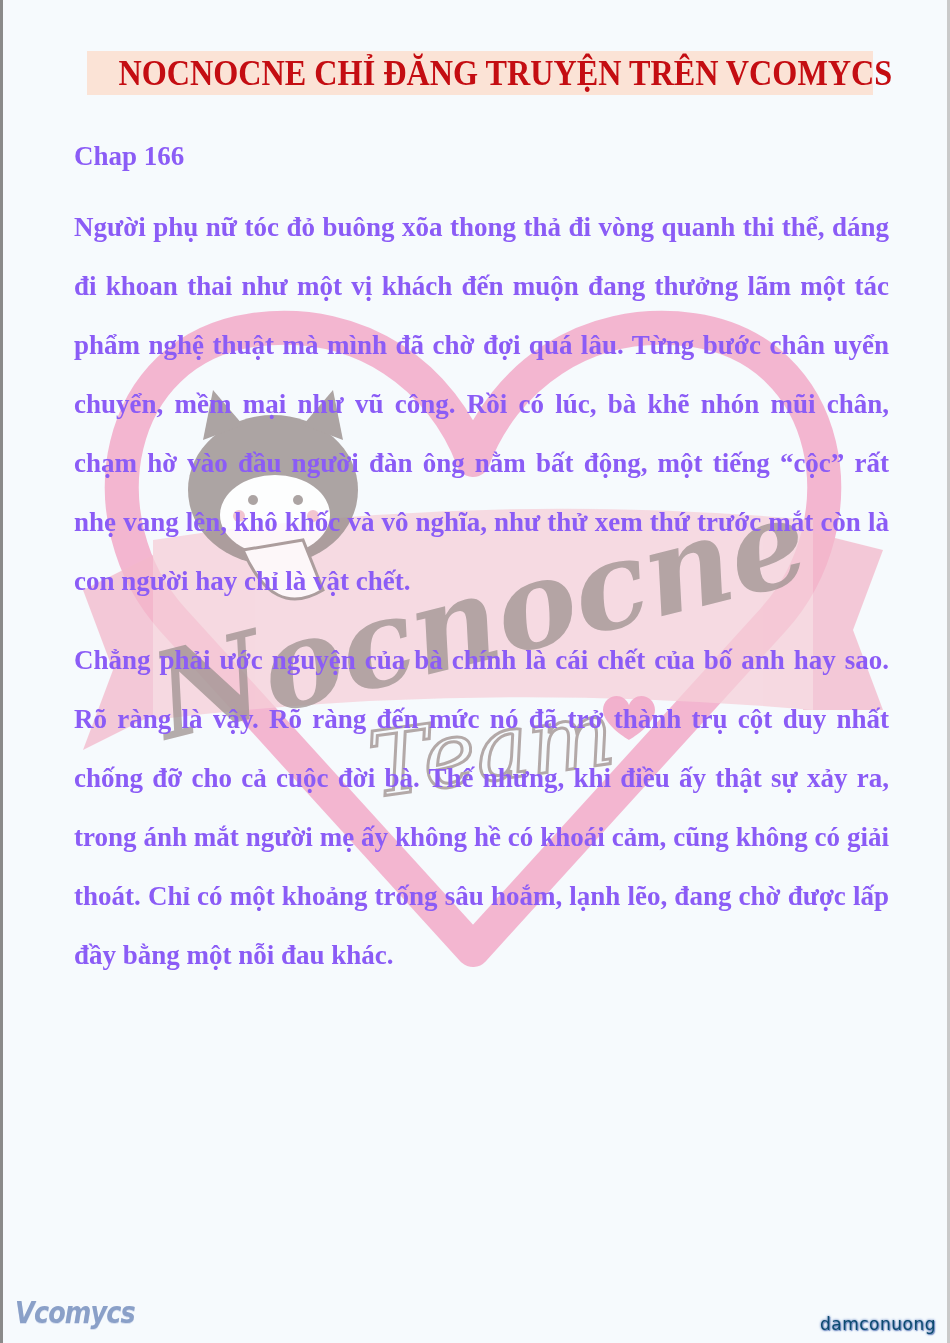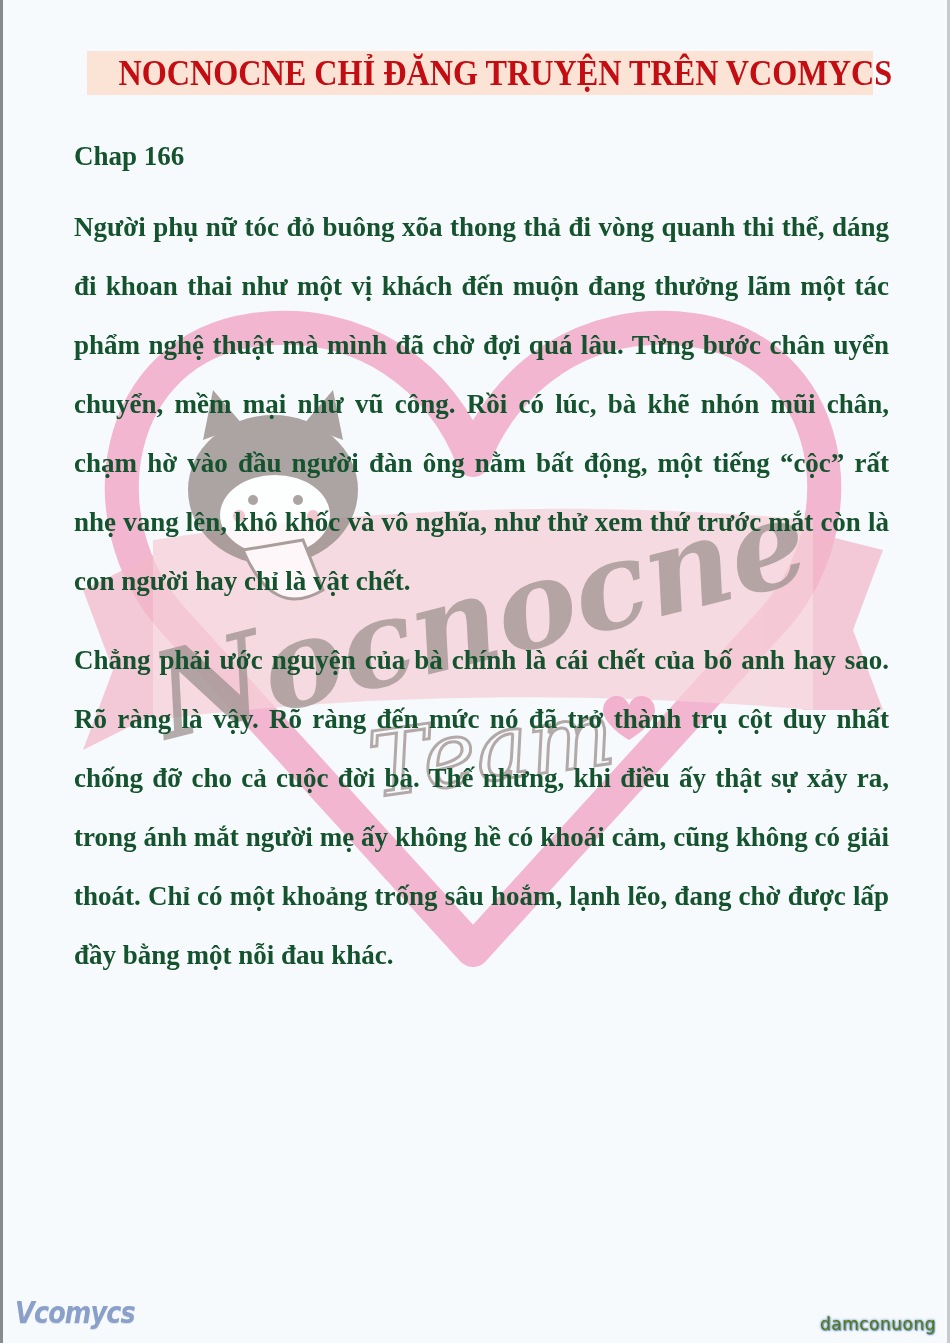--- a/index.html
+++ b/index.html
@@ -65,21 +65,21 @@
       transform-origin: center;
       z-index: 3;
     }
     .content {
       position: absolute;
       left: 71px;
       top: 134px;
       width: 815px;
       font-family: "Liberation Serif", "DejaVu Serif", serif;
       font-weight: bold;
-      color: #14532d;
+      color: #8b5cf6;
       font-size: 27px;
       z-index: 3;
     }
     .chap {
       line-height: 44px;
       margin: 0;
       height: 44px;
     }
     p.para {
       margin: 0;
@@ -101,21 +101,21 @@
       transform-origin: left center;
       text-shadow: 0 1px 0 #d8e0f0;
       z-index: 3;
     }
     .footer-credit {
       position: absolute;
       right: 14px;
       top: 1314px;
       font-family: "DejaVu Sans", sans-serif;
       font-size: 17px;
-      color: #4d7c0f;
+      color: #0c4a6e;
       letter-spacing: 0.5px;
       text-shadow: 0 0 2px #7b95c8, 0 0 3px #7b95c8, 1px 1px 1px #6a86be;
       z-index: 3;
     }
   </style>
 </head>
 <body>
 
 <div class="page">
 

